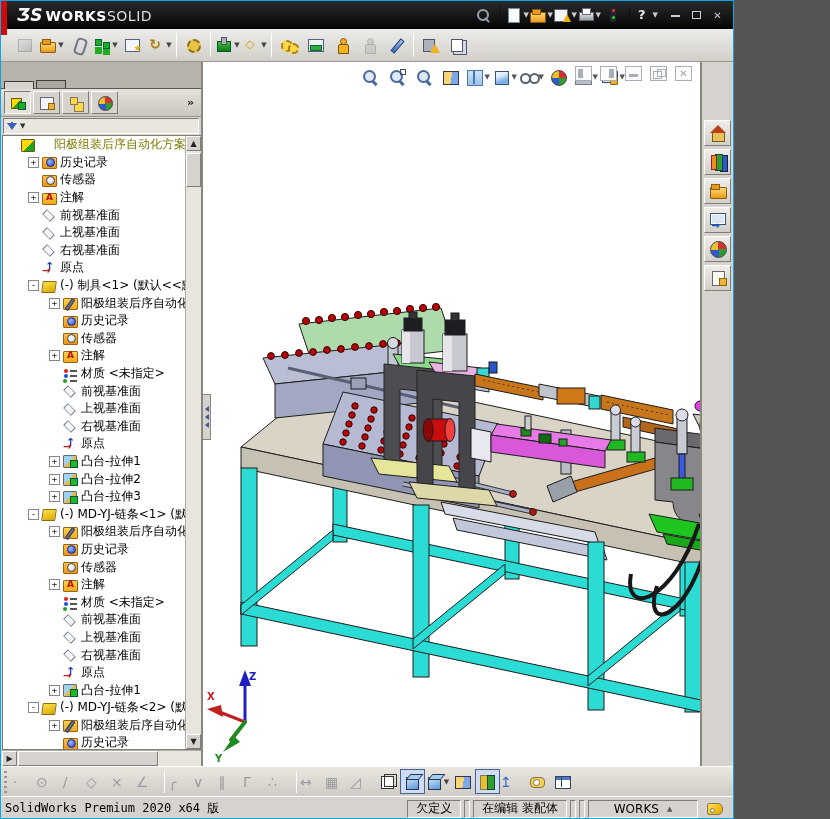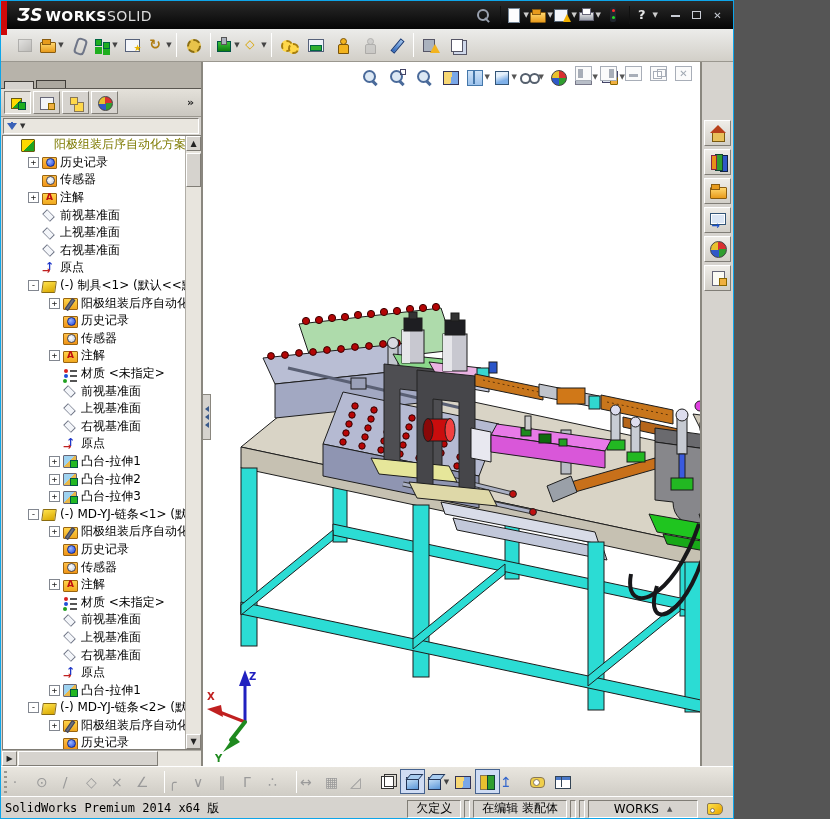--- a/index.html
+++ b/index.html
@@ -1029,21 +1029,21 @@
         </div>
         <div class="bbtn">
           <span class="glyph-slot"></span>
           <span class="bt icon-slot bt-table"><span class="x"></span></span>
 
         </div>
       </span>
   </div>
 
   <div class="statusbar">
-    <span class="sb-left">SolidWorks Premium 2014 x64 版</span>
+    <span class="sb-left">SolidWorks Premium 2020 x64 版</span>
     <span class="sb-cell">欠定义</span>
     <span class="sb-mini"></span>
     <span class="sb-cell">在编辑 装配体</span>
     <span class="sb-mini"></span>
     <span class="sb-mini"></span>
     <span class="sb-cell sb-units">
       <span>WORKS</span>
       <span class="sb-caret">▲</span>
     </span>
     <span class="sb-tag"></span>

